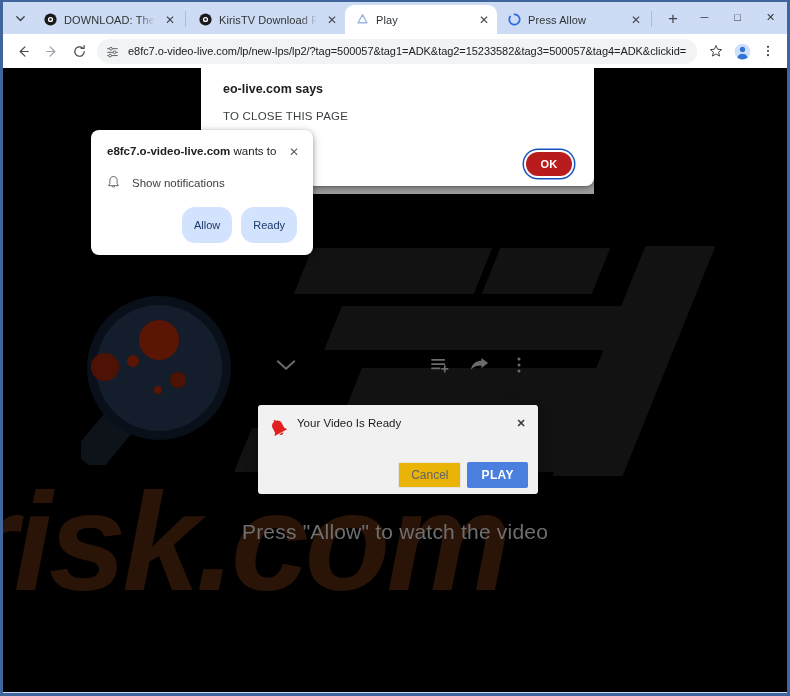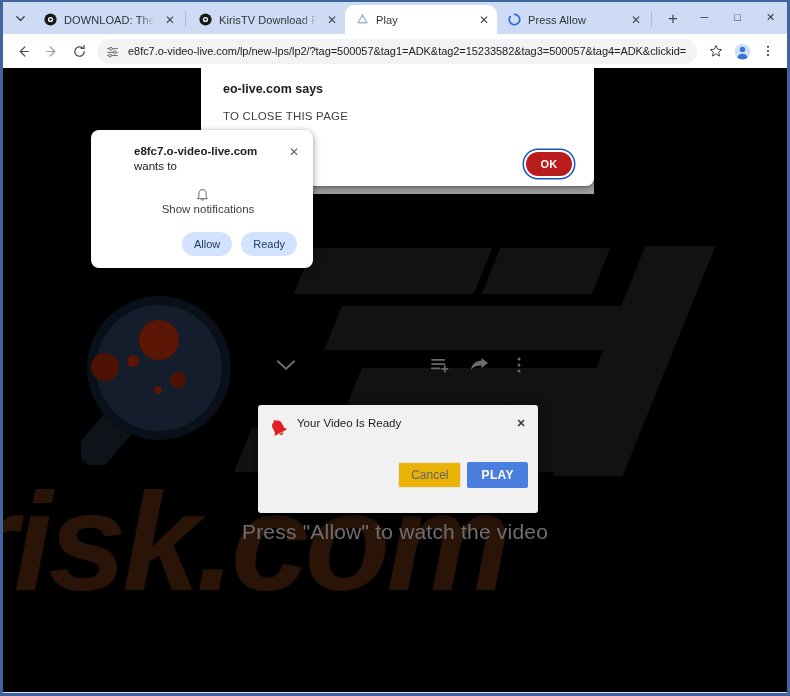--- a/index.html
+++ b/index.html
@@ -301,75 +301,73 @@
     width: 222px;
     background: #ffffff;
     border-radius: 8px;
     box-shadow: 0 3px 10px rgba(0,0,0,.28), 0 1px 4px rgba(0,0,0,.22);
     padding: 14px 0 12px 0;
   }
   #perm-head {
     display: flex;
     align-items: flex-start;
     padding: 0 10px 0 16px;
-    margin-left: 27px;
   }
   #perm-title {
     font-size: 11.5px;
     color: #202124;
     line-height: 15px;
     flex: 1 1 auto;
   }
   #perm-title b { font-weight: bold; }
   #perm-close {
     width: 18px; height: 18px;
     flex: none;
     display: flex; align-items: center; justify-content: center;
     color: #5f6368;
     font-size: 12px;
     margin-top: -1px;
   }
   #perm-row {
     display: flex;
     align-items: center;
     padding: 14px 16px 0 16px;
-    flex-direction: column;
   }
   #perm-row-label {
     font-size: 11.5px;
     color: #3c4043;
     margin-left: 12px;
   }
   #perm-actions {
     display: flex;
     justify-content: flex-end;
     gap: 9px;
     padding: 17px 16px 0 16px;
   }
   .perm-btn {
-    height: 24px;
+    height: 36px;
     min-width: 50px;
     border-radius: 13px;
     background: #d3e3fd;
     color: #1b3a6b;
     font-size: 11px;
     display: flex; align-items: center; justify-content: center;
     padding: 12px 12px;
   }
 
   
   #video-dialog {
     position: absolute;
     left: 255px;
     top: 337px;
     width: 280px;
     background: #f1f1f1;
     border-radius: 3px;
     box-shadow: 0 3px 12px rgba(0,0,0,.55);
-    padding: 11px 10px 25px 10px;
+    padding: 11px 10px 6px 10px;
   }
   #vd-top { display: flex; align-items: flex-start; }
   #vd-icon { width: 24px; flex: none; margin-top: 2px; }
   #vd-text { flex: 1 1 auto; margin-left: 5px; }
   #vd-line1 {
     font-size: 11.5px;
     color: #1b1b1b;
     line-height: 14px;
   }
   #vd-line2 {

